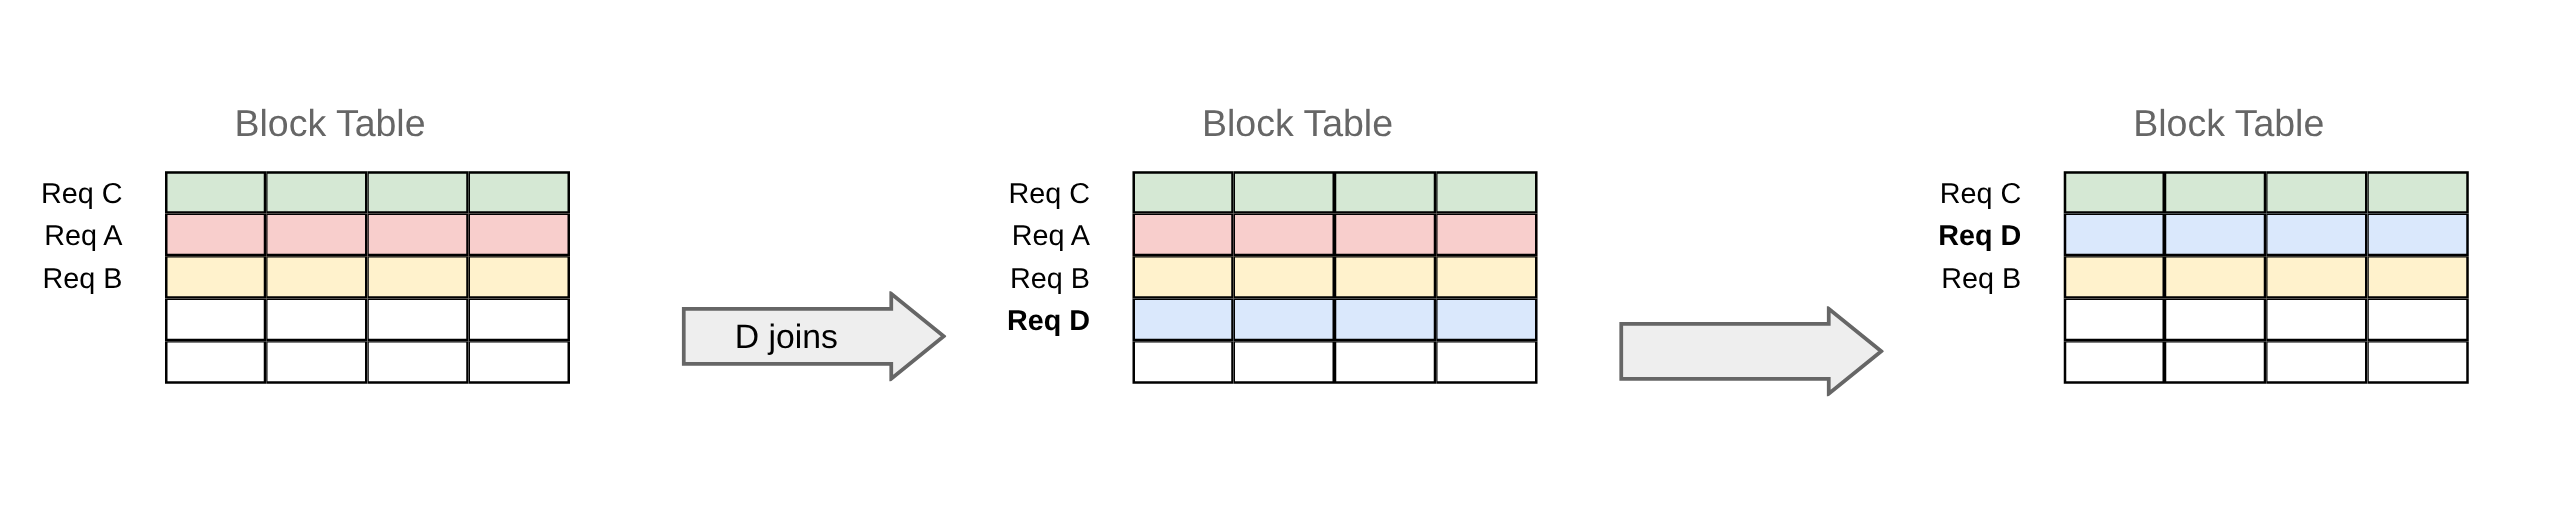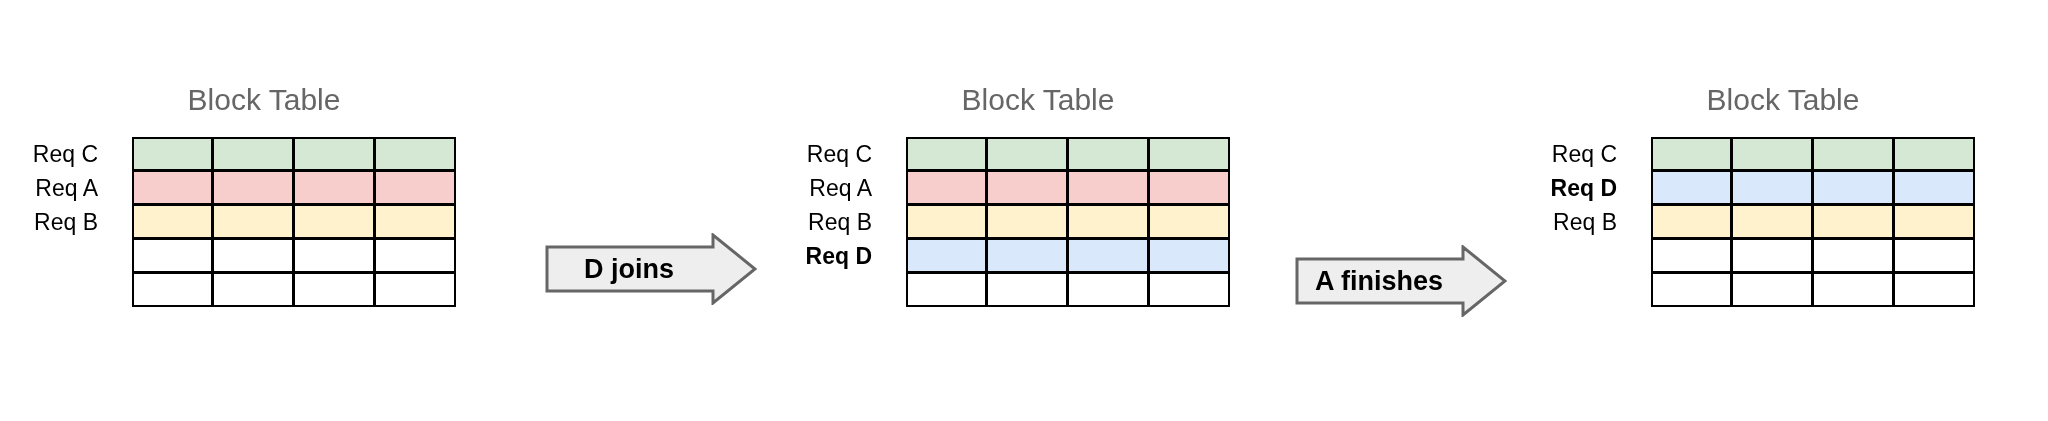--- a/index.html
+++ b/index.html
@@ -126,21 +126,20 @@
     width: 168px;
     height: 72px;
     display: flex;
     align-items: center;
     justify-content: center;
     font-size: 27px;
     line-height: 31px;
     color: #000000;
     white-space: nowrap;
     pointer-events: none;
-    font-weight: bold;
   }
 </style>
 </head>
 <body>
 
 <div id="stage">
 
 
   <div class="panel" id="panel-0" style="left:4px; width:520px;">
     <div class="panel-title">Block Table</div>
@@ -248,21 +247,20 @@
             <div class="cell" style="background: rgb(255, 255, 255);"></div>
           </div>
         </div>
       </div>
   </div>
 
   <div class="arrow" id="arrow-1" style="left:1295px; top:245px;">
     <svg width="212" height="72" viewBox="0 0 212 72" xmlns="http://www.w3.org/2000/svg">
       <path d="M 2 14 L 168 14 L 168 2 L 210 36 L 168 70 L 168 58 L 2 58 Z" fill="#eeeeee" stroke="#666666" stroke-width="3" stroke-linejoin="miter"></path>
     </svg>
-    <div class="arrow-label">A finishes</div>
   </div>
 
   <div class="panel" id="panel-2" style="left:1523px; width:520px;">
     <div class="panel-title">Block Table</div>
     <div class="panel-body" style="left:0;">
         <div class="row first-row">
           <div class="row-label">Req C</div>
           <div class="cells">
             <div class="cell first" style="background: rgb(213, 232, 212);"></div>
             <div class="cell" style="background: rgb(213, 232, 212);"></div>

